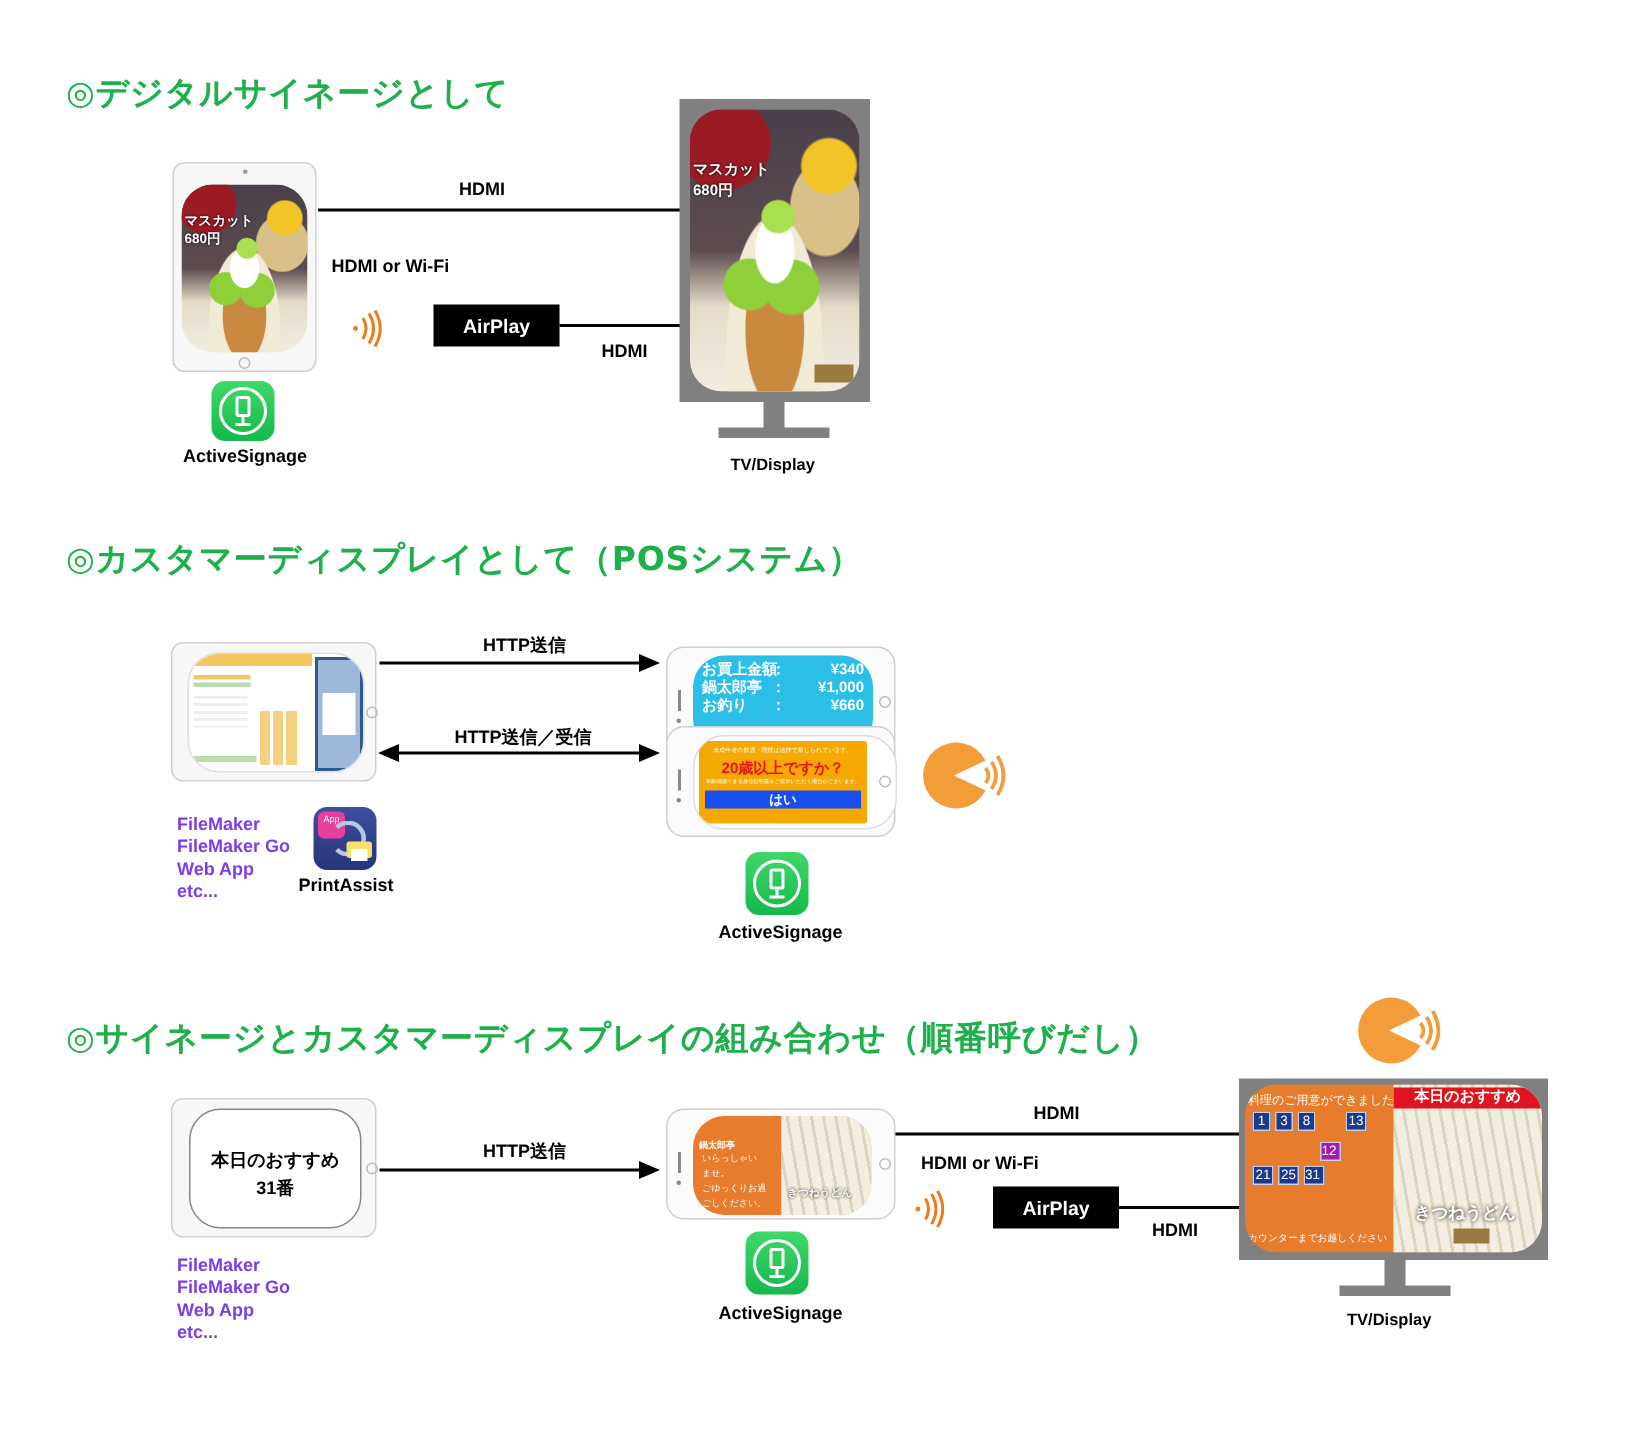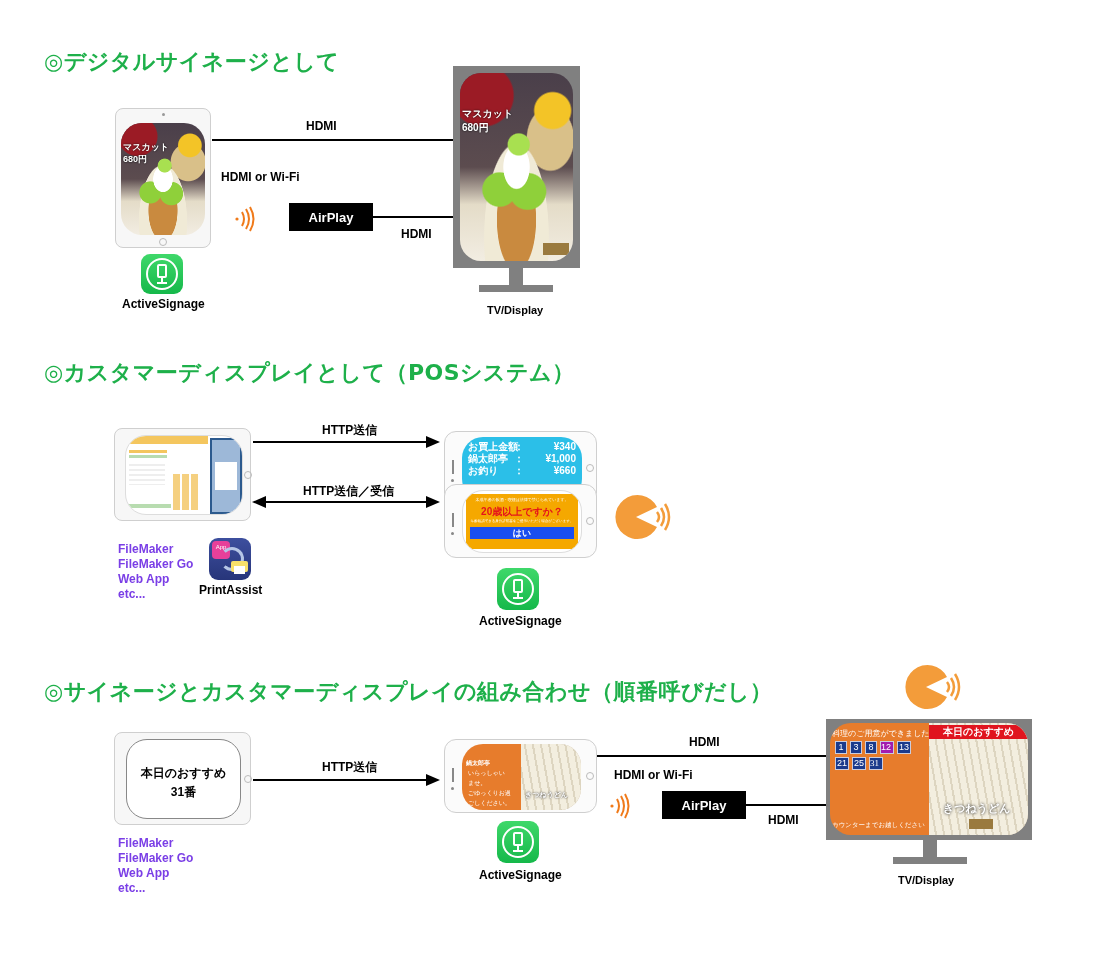--- a/index.html
+++ b/index.html
@@ -151,21 +151,21 @@
     </div>
     <div style="position:absolute;left:6px;top:54px;width:15px;height:5px;background:#8a5a1e;"></div>
     <div style="position:absolute;right:5px;top:52px;font-size:7px;font-weight:normal;">iWare inc.</div>
   </div>
   <div class="home-btn" style="left:141px;top:32px;"></div>
 </div>
 
 <div class="iphone-land" style="left:444px;top:484px;width:153px;height:74px;">
   <div style="position:absolute;left:7px;top:28px;width:2px;height:14px;background:#888;"></div>
   <div style="position:absolute;left:6px;top:47px;width:3px;height:3px;border-radius:50%;background:#888;"></div>
-  <div class="screen" style="left:17px;top:5px;width:120px;height:63px;background:#fff;border:1px solid #ddd;">
+  <div class="screen" style="left:17px;top:5px;width:136px;height:63px;background:#fff;border:1px solid #ddd;">
     <div style="position:absolute;left:3px;top:3px;width:112px;height:55px;background:#f5a800;border-radius:2px;">
       <div style="position:absolute;left:0;top:3px;width:100%;text-align:center;font-size:4px;color:#fff;">未成年者の飲酒・喫煙は法律で禁じられています。</div>
       <div style="position:absolute;left:0;top:11px;width:100%;text-align:center;font-size:10px;font-weight:bold;color:#e5141a;">20歳以上ですか？</div>
       <div style="position:absolute;left:0;top:25px;width:100%;text-align:center;font-size:3.5px;color:#fff;">年齢確認できる身分証明書をご提示いただく場合がございます。</div>
       <div style="position:absolute;left:4px;top:33px;width:104px;height:12px;background:#1a4ef0;color:#fff;font-size:9px;font-weight:bold;text-align:center;line-height:12px;">はい</div>
     </div>
   </div>
   <div class="home-btn" style="left:141px;top:32px;"></div>
 </div>
 
@@ -256,25 +256,25 @@
 </svg>
 
 <div class="monitor-frame" style="left:826px;top:719px;width:206px;height:121px;">
   <div class="screen" style="left:4px;top:4px;width:198px;height:112px;">
     <div style="position:absolute;left:0;top:0;width:99px;height:112px;background:#e77c2c;color:#fff;">
       <div style="position:absolute;left:2px;top:5px;font-size:8px;white-space:nowrap;">料理のご用意ができました</div>
       <div style="position:absolute;left:5px;top:18px;width:92px;display:flex;flex-wrap:wrap;gap:3px;">
         <div class="tile" style="width:12px;height:13px;background:#1b3a8c;border:1px solid #ccd;font-size:9px;text-align:center;line-height:11px;">1</div>
         <div class="tile" style="width:12px;height:13px;background:#1b3a8c;border:1px solid #ccd;font-size:9px;text-align:center;line-height:11px;">3</div>
         <div class="tile" style="width:12px;height:13px;background:#1b3a8c;border:1px solid #ccd;font-size:9px;text-align:center;line-height:11px;">8</div>
-        <div class="tile" style="width:14px;height:13px;background:#a21caf;border:1px solid #ccd;font-size:9px;line-height:11px;">12</div>
+        <div class="tile" style="width:14px;height:13px;background:#a21caf;border:1px solid #ccd;font-size:9px;line-height:11px;margin-top:20px;">12</div>
         <div class="tile" style="width:14px;height:13px;background:#1b3a8c;border:1px solid #ccd;font-size:9px;text-align:center;line-height:11px;">13</div>
         <div class="tile" style="width:14px;height:13px;background:#1b3a8c;border:1px solid #ccd;font-size:9px;text-align:center;line-height:11px;">21</div>
         <div class="tile" style="width:14px;height:13px;background:#1b3a8c;border:1px solid #ccd;font-size:9px;text-align:center;line-height:11px;">25</div>
-        <div class="tile" style="width:14px;height:13px;background:#1b3a8c;border:1px solid #ccd;font-size:9px;line-height:11px;font-family:Liberation Serif, serif;">31</div>
+        <div class="tile" style="width:14px;height:13px;background:#1b3a8c;border:1px solid #ccd;font-size:9px;line-height:11px;">31</div>
       </div>
       <div style="position:absolute;left:2px;top:98px;font-size:6.5px;white-space:nowrap;">カウンターまでお越しください</div>
     </div>
     <div class="udon" style="left:99px;top:0;width:99px;height:112px;">
       <div style="position:absolute;left:0;top:2px;width:99px;height:14px;background:#e0141e;color:#fff;font-size:10px;font-weight:bold;text-align:center;line-height:14px;">本日のおすすめ</div>
       <div style="position:absolute;left:14px;top:78px;font-size:11px;font-weight:bold;color:#fff;text-shadow:0 0 3px #000;white-space:nowrap;">きつねうどん</div>
       <div style="position:absolute;left:40px;top:96px;width:24px;height:10px;background:#9a7a3e;"></div>
     </div>
   </div>
 </div>

